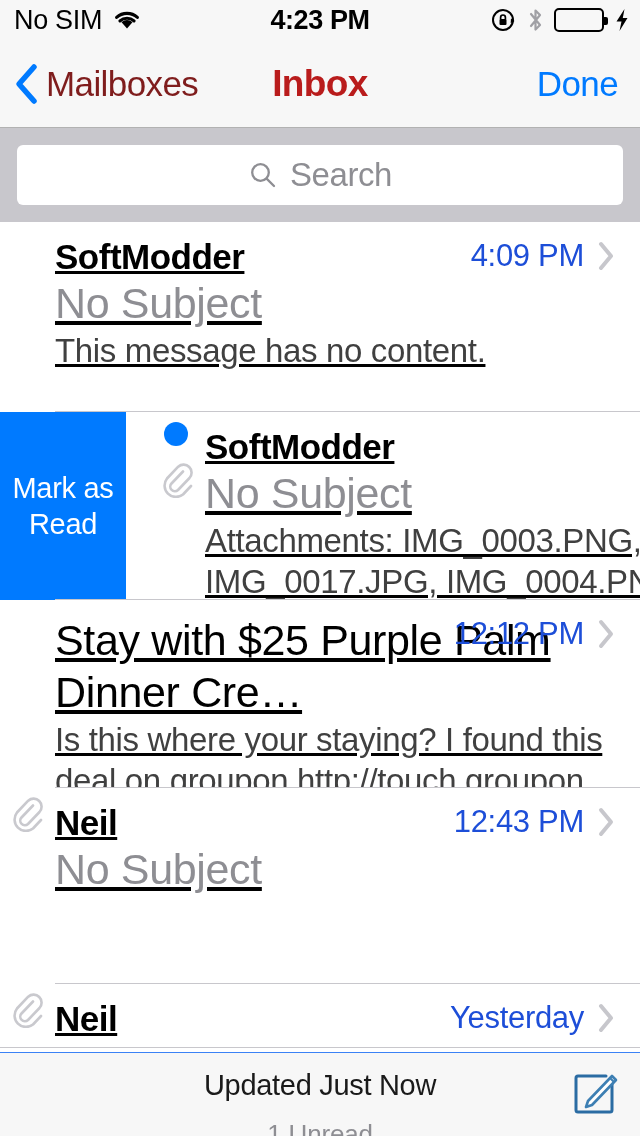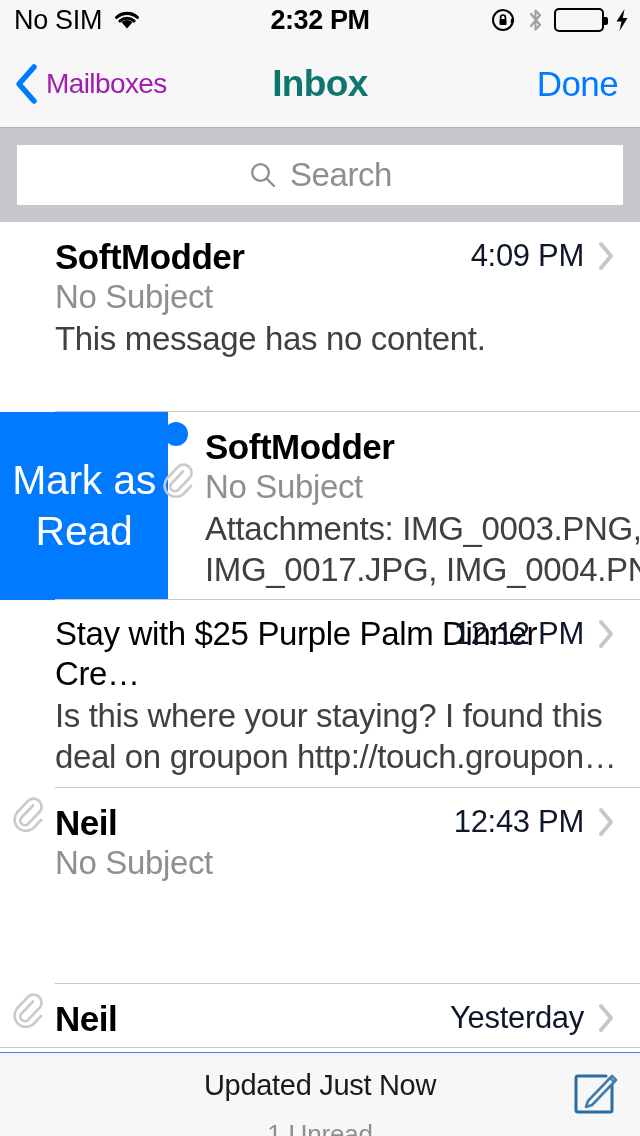--- a/index.html
+++ b/index.html
@@ -42,94 +42,94 @@
     position: absolute; top: 40px; left: 0; width: 640px; height: 88px;
     background: #f7f7f7;
     border-bottom: 1px solid #b2b2b2;
     display: flex; align-items: center;
   }
   .nav-back {
     position: absolute; left: 14px; display: flex; align-items: center; gap: 6px;
     color: #007aff; cursor: pointer;
   }
   .chev-left svg { display: block; }
-  .nav-back-label { font-size: 28px; color: #a21caf; letter-spacing: -0.6px; }
+  .nav-back-label { font-size: 35px; color: #7f1d1d; letter-spacing: -0.6px; }
   .nav-title {
     position: absolute; left: 0; width: 640px; text-align: center;
-    font-size: 37px; font-weight: bold; color: #0f766e; letter-spacing: -0.6px;
+    font-size: 37px; font-weight: bold; color: #b91c1c; letter-spacing: -0.6px;
   }
   .nav-done {
     position: absolute; right: 22px;
     font-size: 35px; color: #007aff; letter-spacing: -0.6px; cursor: pointer;
   }
 
   
   .searchwrap {
     position: absolute; top: 128px; left: 0; width: 640px; height: 94px;
     background: #c8c7cc;
   }
   .searchfield {
     position: absolute; left: 17px; top: 17px; width: 606px; height: 60px;
-    background: #fff; border-radius: 1px;
+    background: #fff; border-radius: 6px;
     display: flex; align-items: center; justify-content: center; gap: 12px;
     cursor: text;
   }
   .search-icon svg { display: block; }
   .search-placeholder { font-size: 33px; color: #8e8e93; letter-spacing: -0.4px; }
 
   
   .list {
     position: absolute; top: 222px; left: 0; width: 640px; height: 830px;
-    background: #fff; overflow: hidden;
+    background: #fff; overflow: hidden; text-decoration: underline;
   }
   .row { position: relative; background: #fff; overflow: hidden; }
   .row-inner { position: relative; padding: 14px 0 14px 0; }
   .sep {
     position: absolute; left: 55px; right: 0; bottom: 0; height: 1px;
     background: #c8c7cc;
   }
   .sep-full { left: 0; }
 
   .row-head { position: relative; display: flex; align-items: baseline; }
   .sender {
     font-size: 35px; font-weight: bold; color: #000; letter-spacing: -0.5px;
     line-height: 1.18;
   }
   .timewrap {
     position: absolute; right: 14px; top: 2px;
     display: flex; align-items: center; gap: 12px;
   }
-  .time { font-size: 31px; color: #0f172a; letter-spacing: -0.3px; white-space: nowrap; }
+  .time { font-size: 31px; color: #1d4ed8; letter-spacing: -0.3px; white-space: nowrap; }
   .disclosure svg { display: block; }
 
   .subject {
-    font-size: 33px; color: #8e8e93; letter-spacing: -0.35px; line-height: 1.22;
+    font-size: 43px; color: #8e8e93; letter-spacing: -0.35px; line-height: 1.22;
   }
   .subject.dark { color: #000; }
   .preview {
     font-size: 33px; color: #404040; letter-spacing: -0.35px; line-height: 1.25;
   }
 
   .gutter { position: absolute; left: 0; top: 0; width: 55px; height: 100%; }
   .content { margin-left: 55px; padding-right: 10px; }
 
   .unread-dot {
     position: absolute; left: 14px; top: 10px;
     width: 24px; height: 24px; border-radius: 50%; background: #007aff;
   }
   .clip { position: absolute; left: 11px; }
   .clip svg { display: block; }
 
   
   .row-swiped { position: relative; overflow: hidden; }
   .mark-read-btn {
-    position: absolute; left: 0; top: 0; width: 168px; height: 100%;
+    position: absolute; left: 0; top: 0; width: 126px; height: 100%;
     background: #007aff; color: #fff;
     display: flex; align-items: center; justify-content: center; text-align: center;
-    font-size: 41px; line-height: 1.25; letter-spacing: -0.3px;
+    font-size: 29px; line-height: 1.25; letter-spacing: -0.3px;
     cursor: pointer;
   }
   .swipe-content {
     margin-left: 150px; width: 620px; padding: 14px 0 14px 0; position: relative;
   }
   .swipe-content .content { margin-left: 55px; }
 
   
   .toolbar {
     position: absolute; left: 0; bottom: 0; width: 640px; height: 84px;
@@ -153,21 +153,21 @@
       <span class="sb-carrier">No SIM</span>
       <span class="wifi-icon">
         <svg width="30" height="22" viewBox="0 0 30 22">
           <path d="M15 19.5 L9.5 13.2 a8.3 8.3 0 0 1 11 0 Z" fill="#000"></path>
           <path d="M4.6 8.4 a15.5 15.5 0 0 1 20.8 0" stroke="#000" stroke-width="3.1" fill="none" stroke-linecap="round"></path>
           <path d="M7.9 12.0 a10.8 10.8 0 0 1 14.2 0" stroke="#000" stroke-width="3.0" fill="none" stroke-linecap="round"></path>
         </svg>
       </span>
     </div>
 
-    <div class="sb-center">2:32 PM</div>
+    <div class="sb-center">4:23 PM</div>
 
     <div class="sb-right">
       <span class="rot-icon">
         <svg width="26" height="26" viewBox="0 0 26 26">
           <circle cx="12" cy="13" r="10" stroke="#000" stroke-width="2" fill="none"></circle>
           <rect x="8.5" y="12" width="7" height="6" rx="1" fill="#000"></rect>
           <path d="M9.6 12 v-1.6 a2.4 2.4 0 0 1 4.8 0 V12" stroke="#000" stroke-width="1.7" fill="none"></path>
           <path d="M20 11.5 l3.5 2.6 -3.8 2.2 z" fill="#000"></path>
         </svg>
       </span>

